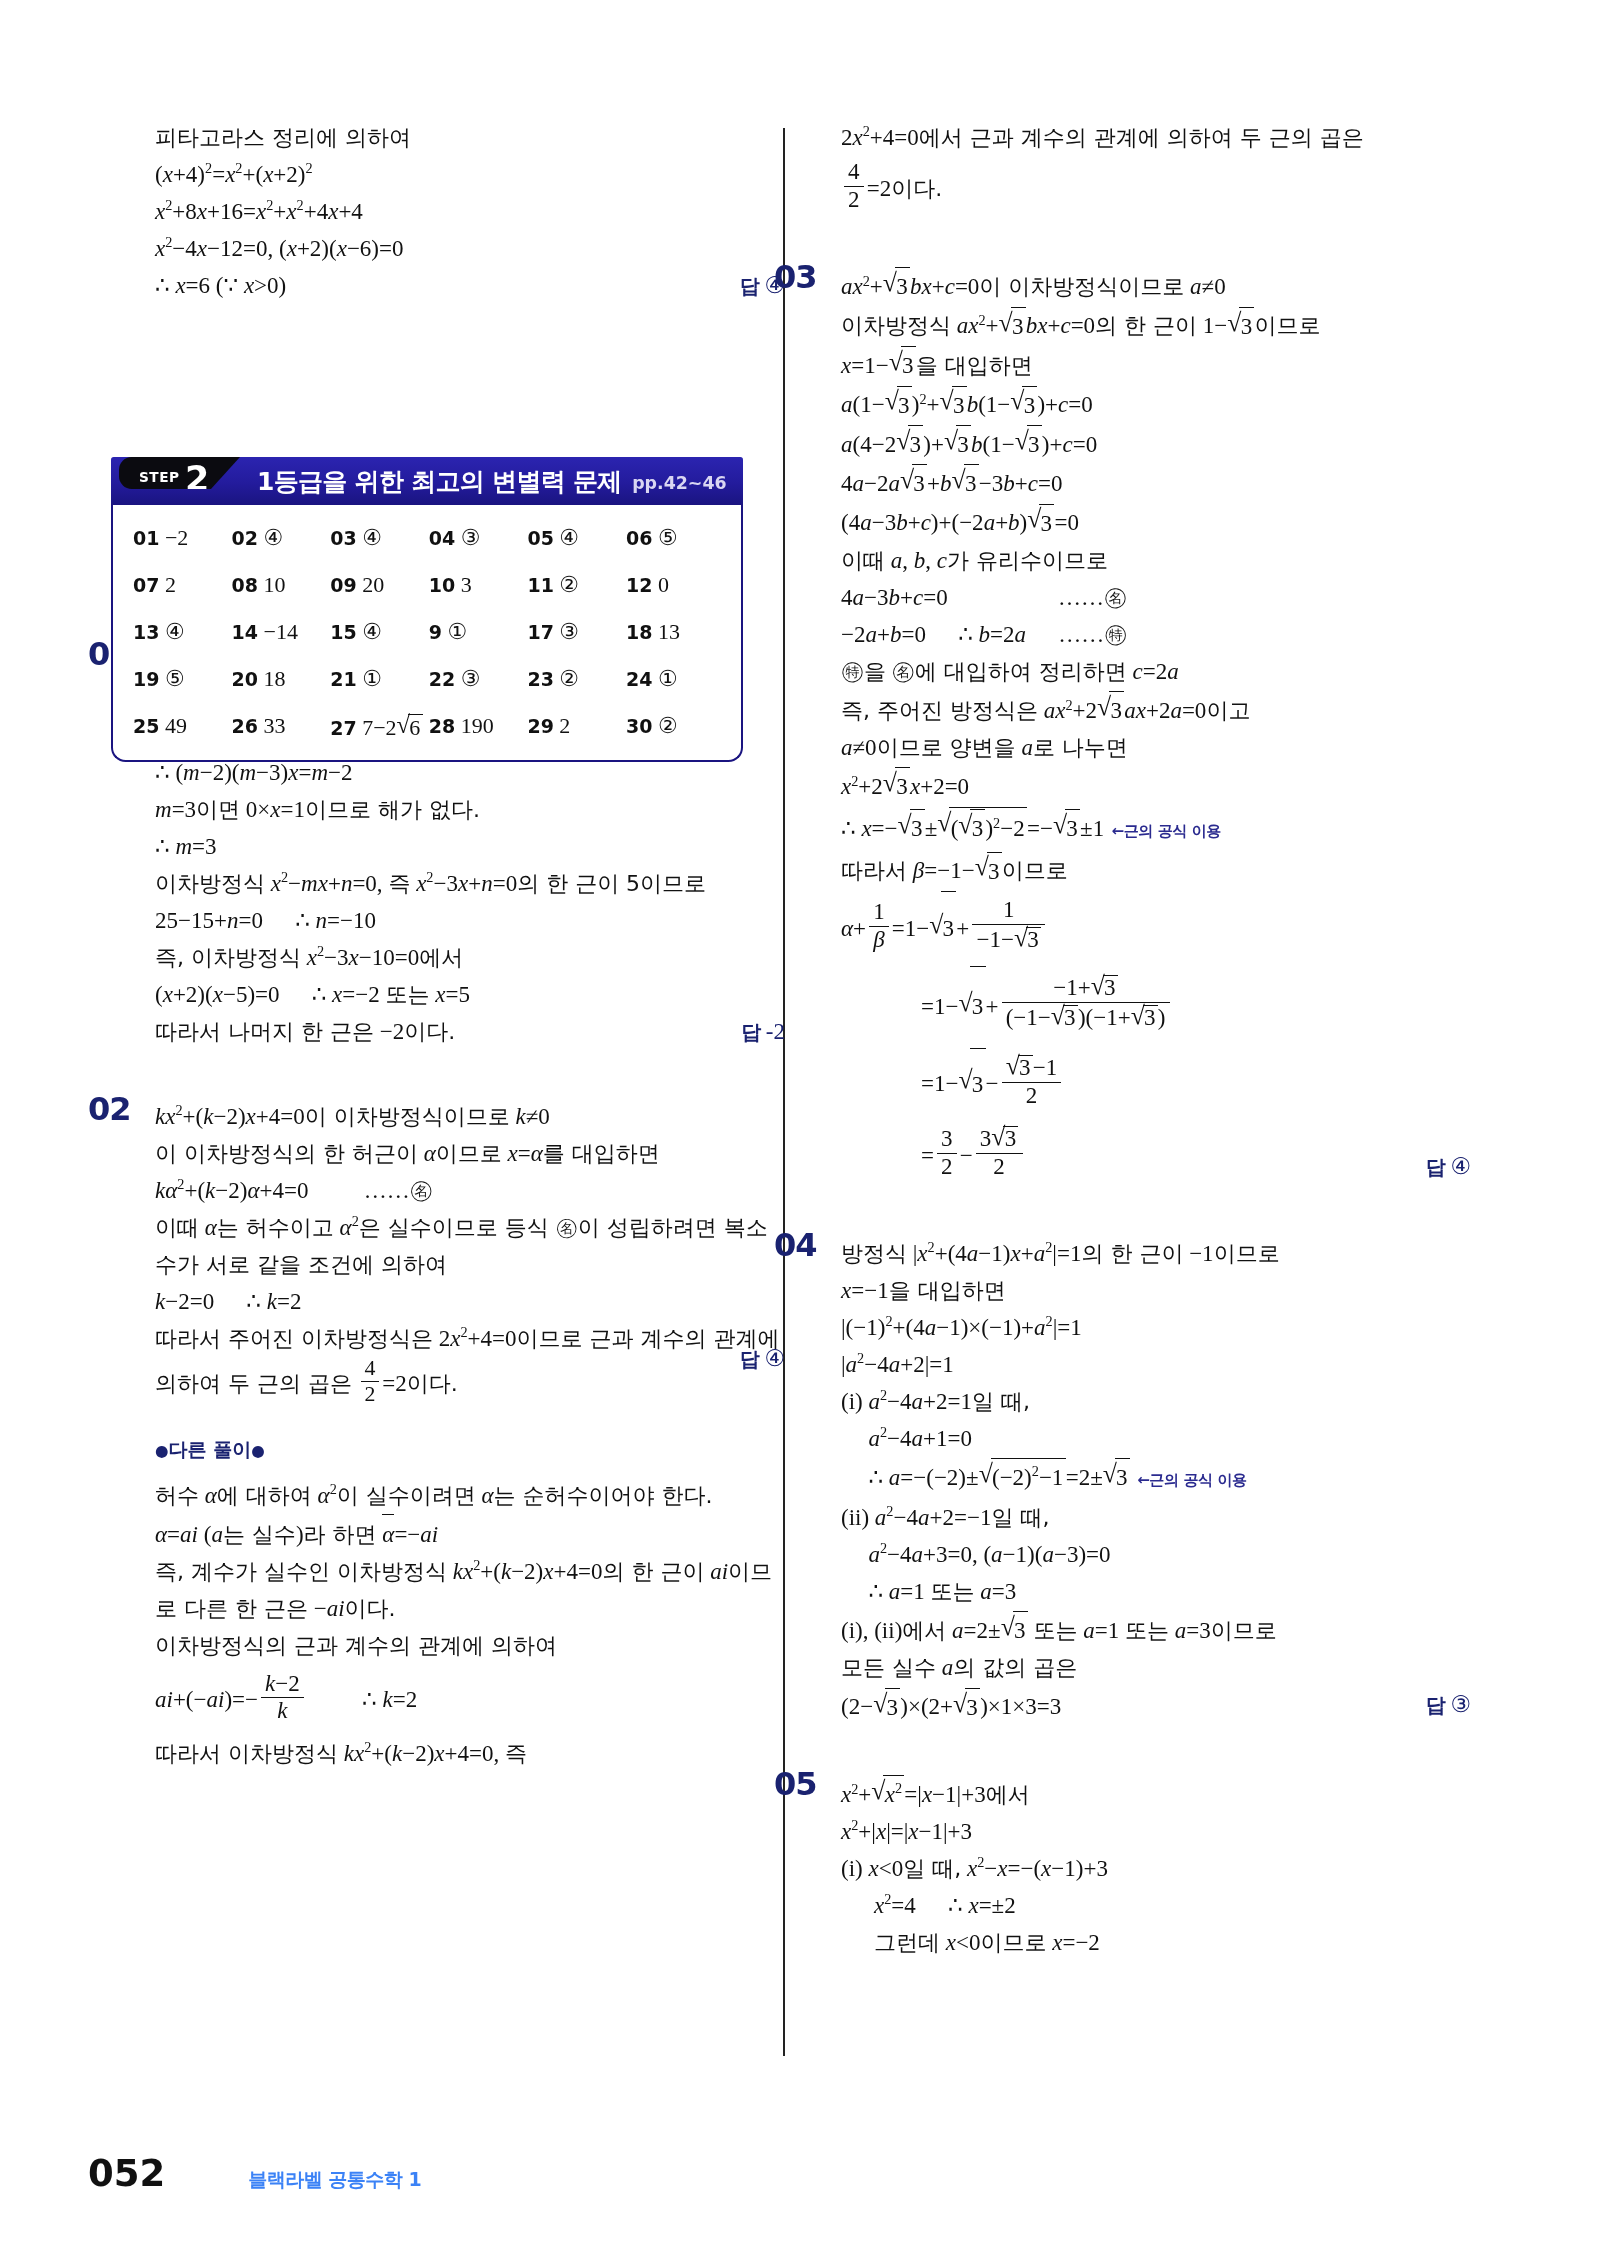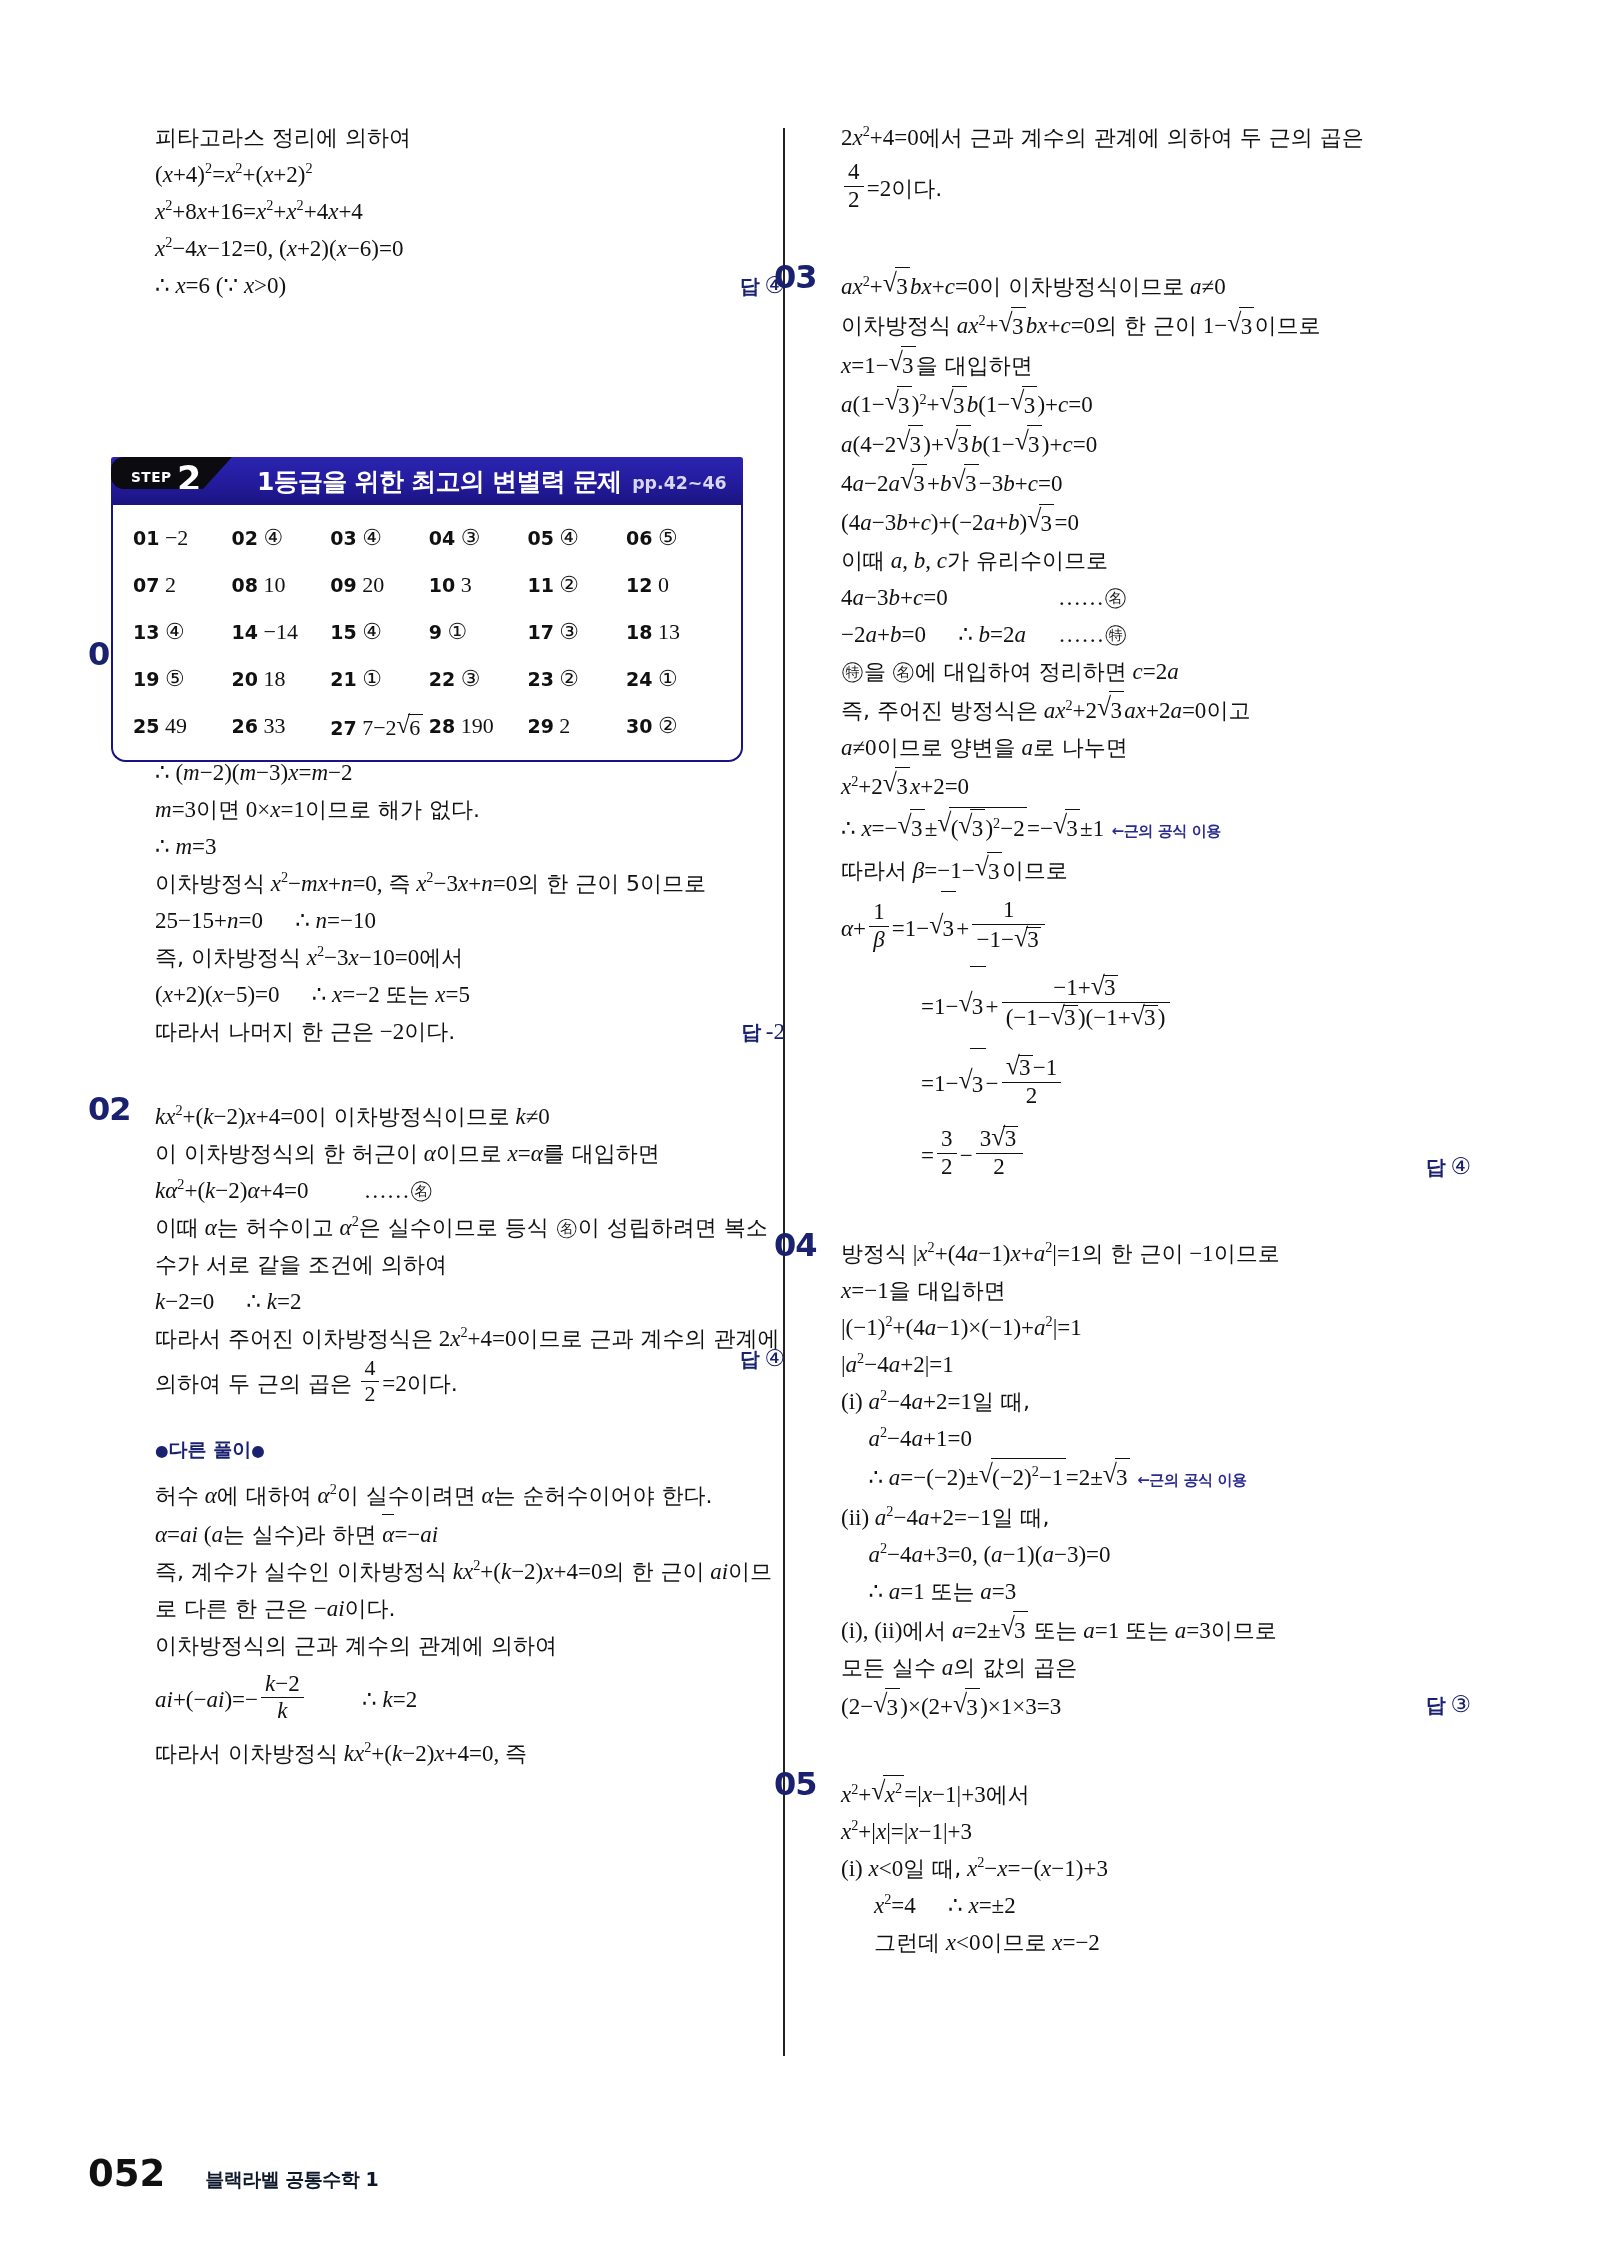--- a/index.html
+++ b/index.html
@@ -128,21 +128,21 @@
   }
   .banner {
     position: relative;
     height: 48px;
     background: linear-gradient(180deg,#2b24b0 0%, #231b9c 55%, #1a1480 100%);
     border-radius: 2.7px 2.7px 0 0;
     overflow: hidden;
   }
   .banner .badge {
     position: absolute;
-    left: 0; top: 0;
+    left: 8px; top: 0;
     width: 121px; height: 32px;
     background: #0b0b10;
     border-radius: 12.8px 0 0 12.8px;
     clip-path: polygon(0 0, 100% 0, 76% 100%, 0 100%);
   }
   .banner .badge .step {
     position: absolute;
     left: 20px; top: 12px;
     font-family: "DejaVu Sans", "Liberation Sans", sans-serif;
     font-weight: 700;
@@ -237,22 +237,23 @@
   .footer .pg {
     font-family: "DejaVu Sans", "Liberation Sans", sans-serif;
     font-weight: 700;
     font-size: 37px;
     color: #111;
   }
   .footer .bk {
     font-family: "DejaVu Sans", "Liberation Sans", sans-serif;
     font-weight: 700;
     font-size: 19px;
-    color: #0f172a;
+    color: #3b82f6;
     letter-spacing: -0.5px;
+    margin-left: 43px;
   }
   .sp2 { display:inline-block; width: 1.4em; }
   .sp3 { display:inline-block; width: 2.4em; }
 </style>
 </head>
 <body>
 
 <div class="page">
 
   <div class="divider"></div>

